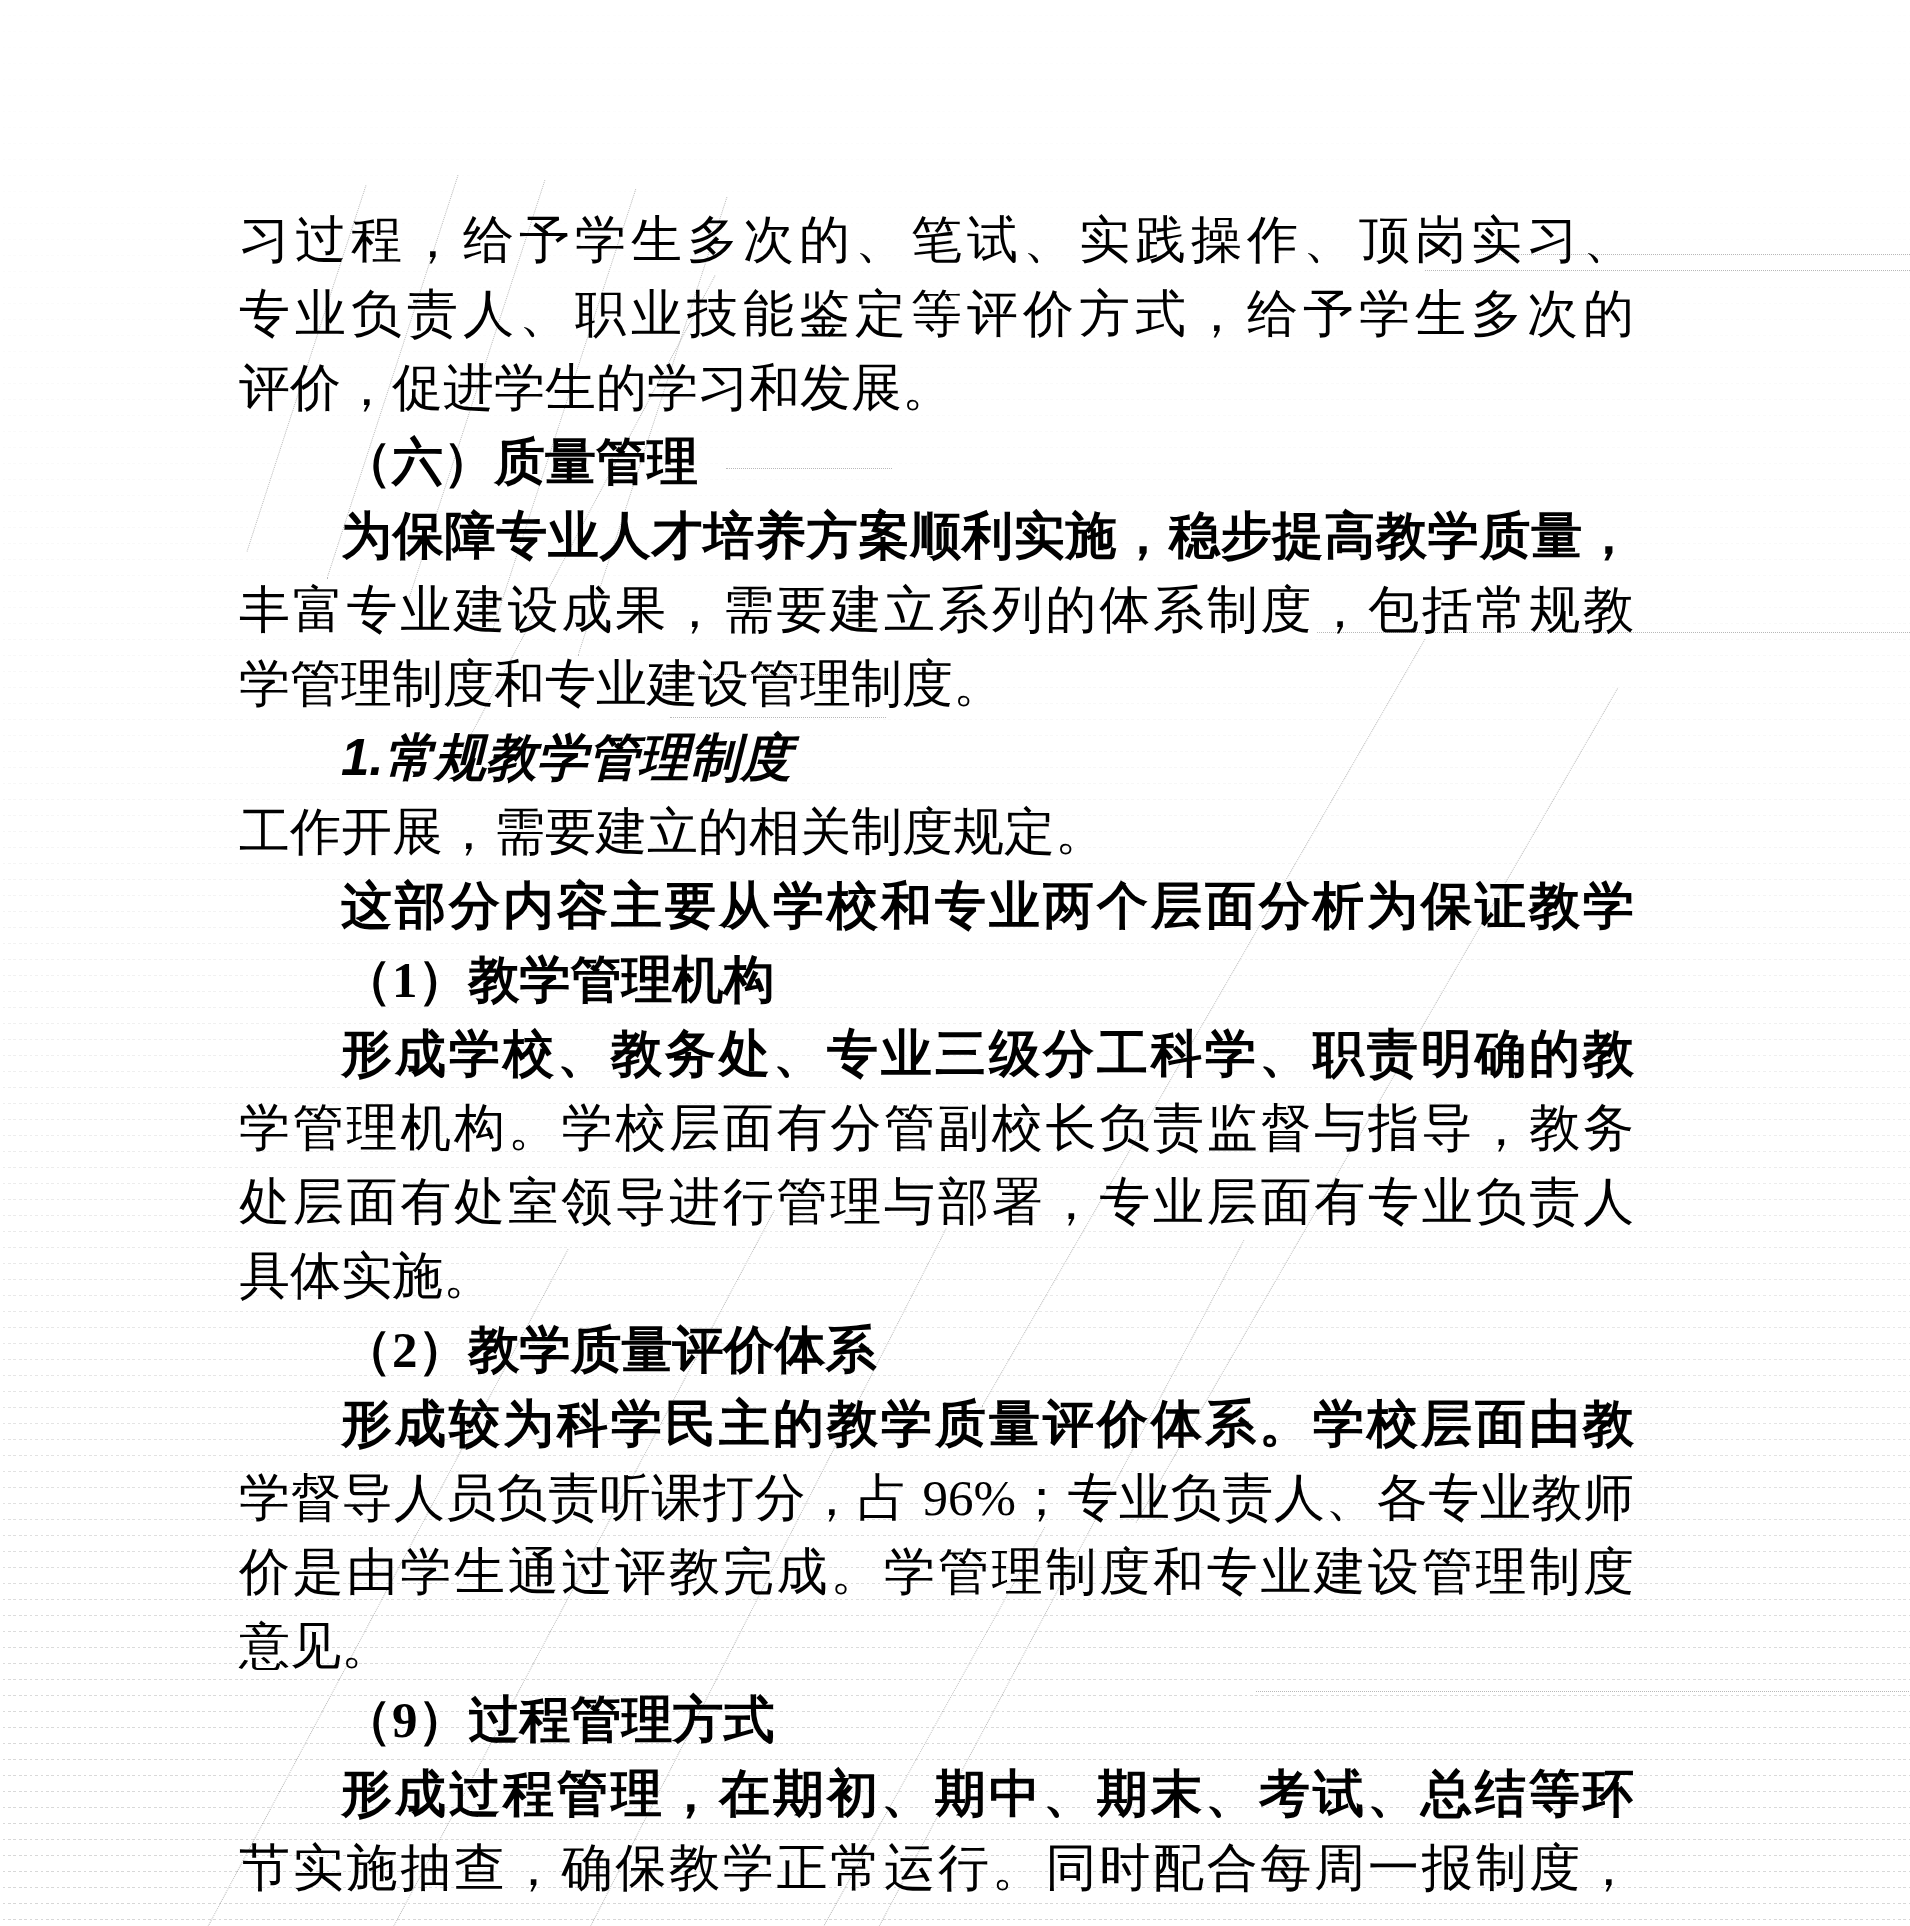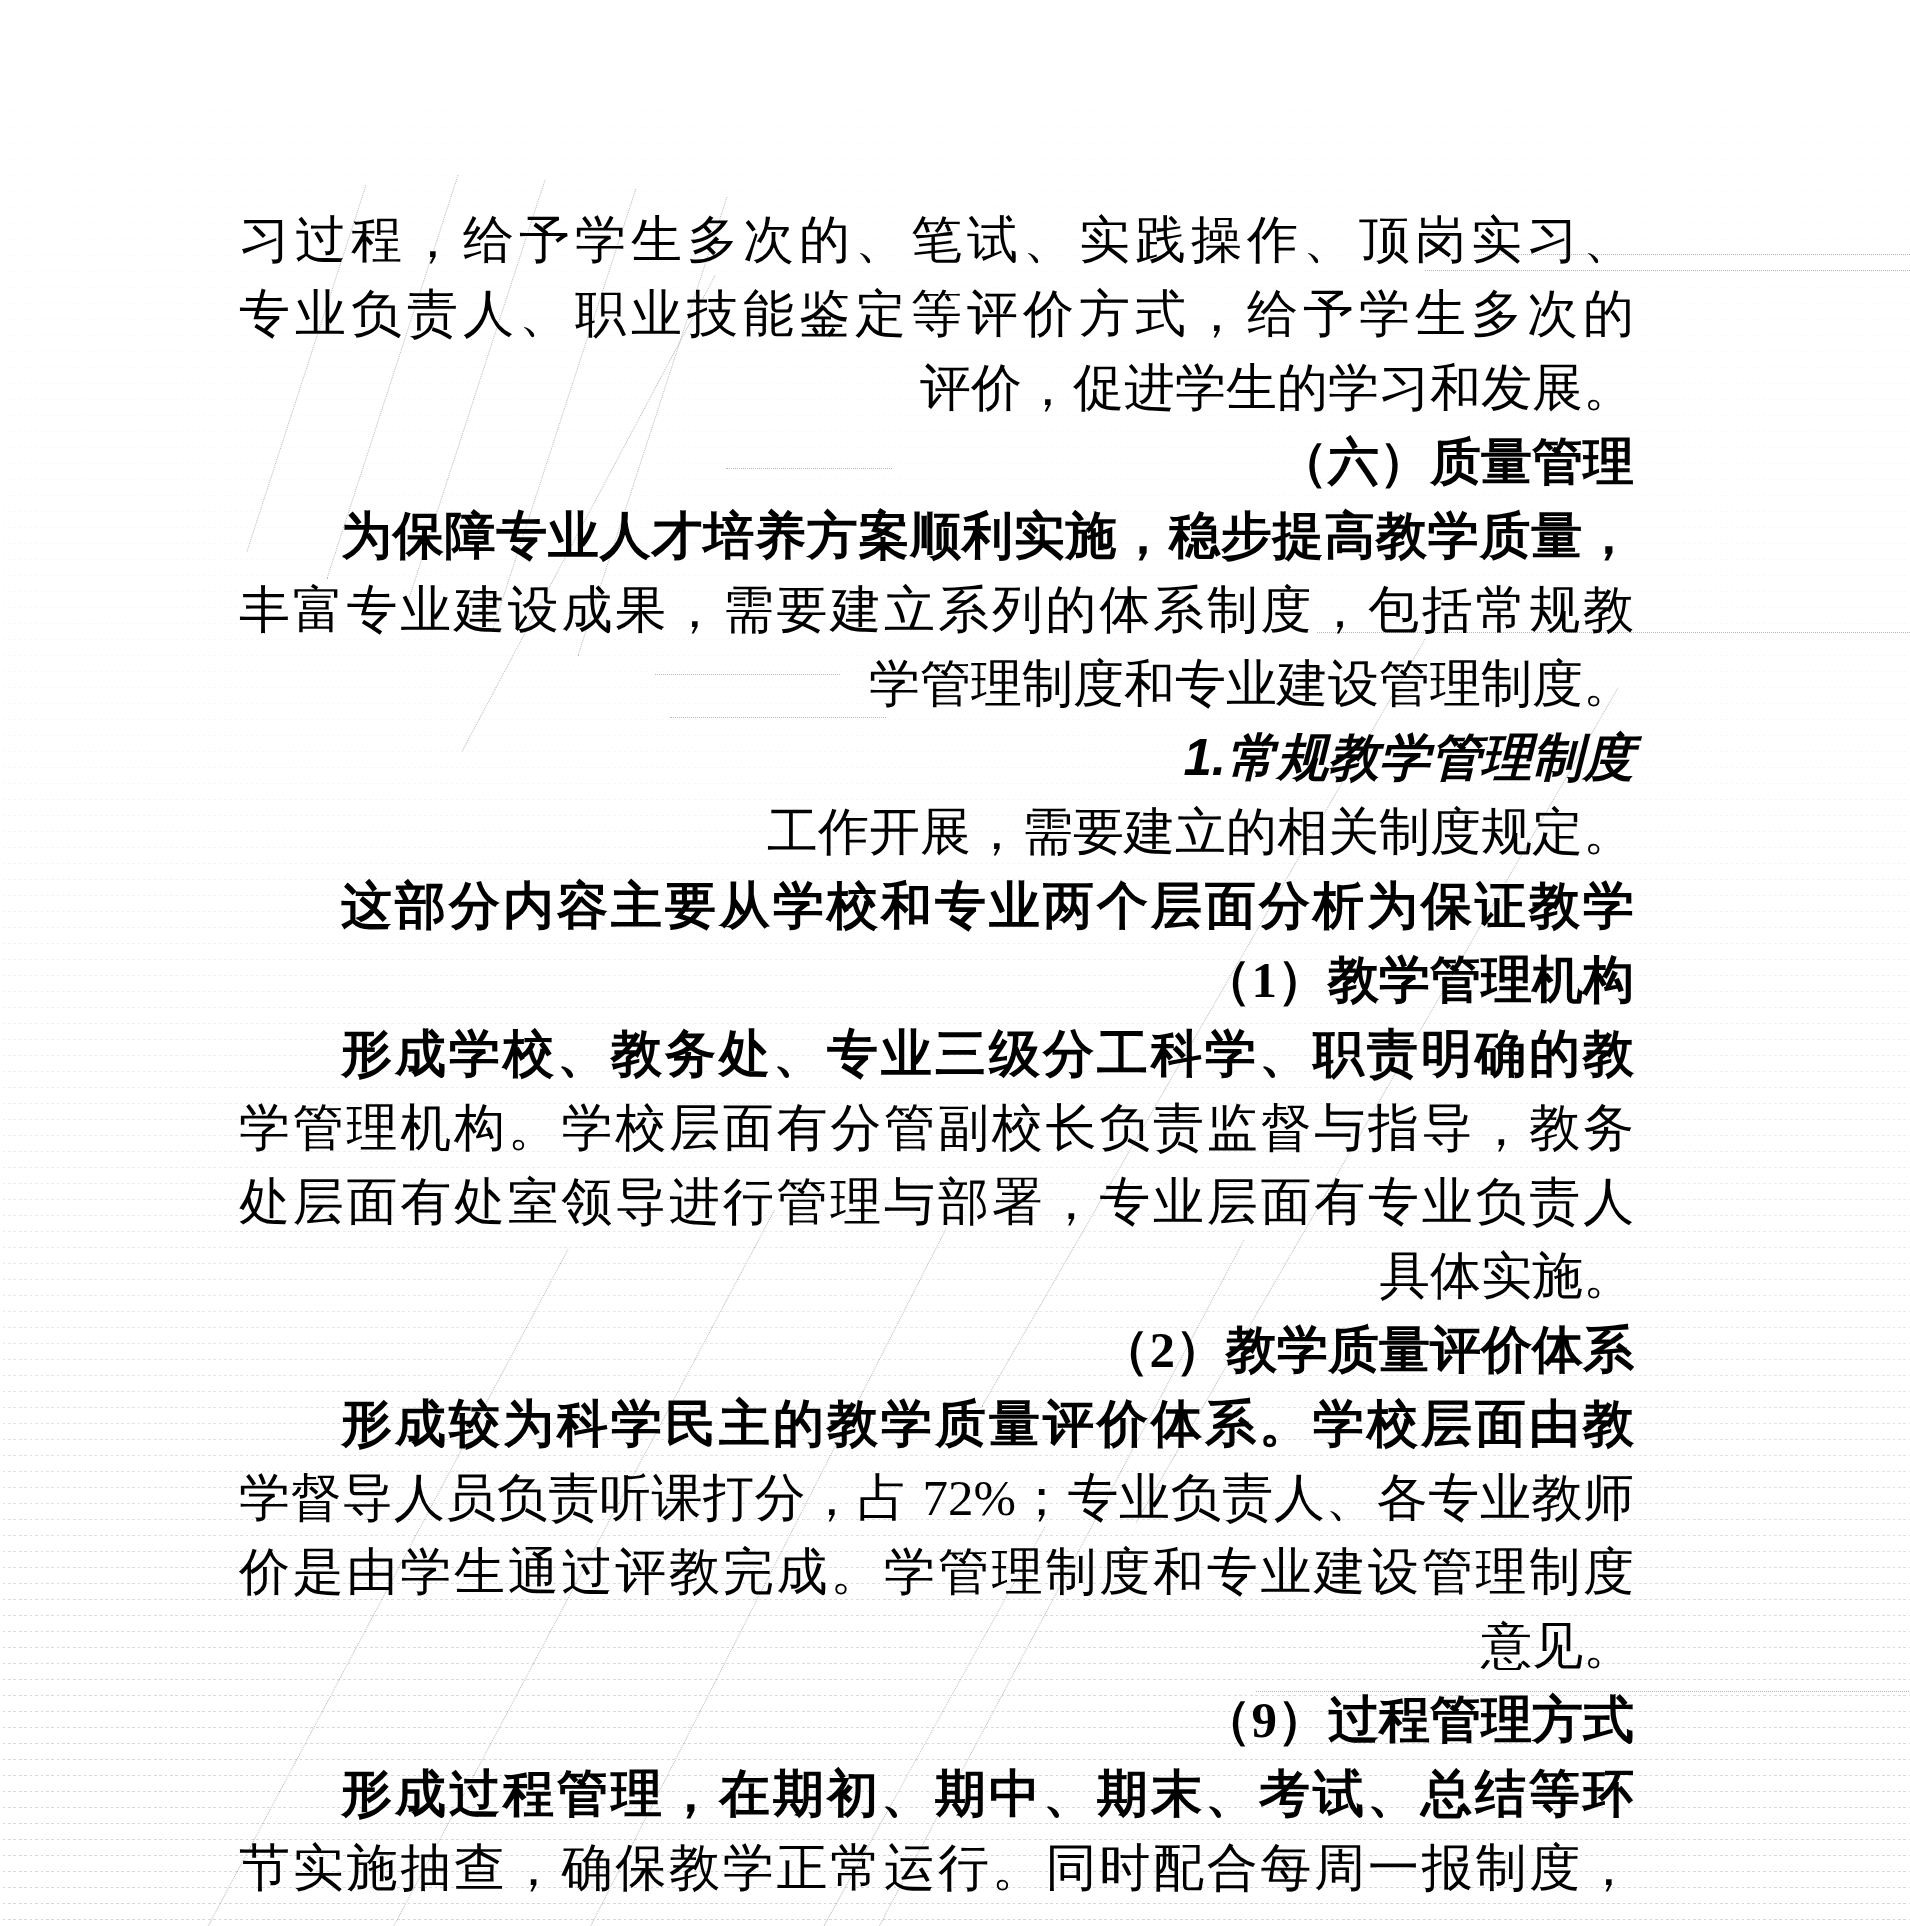--- a/index.html
+++ b/index.html
@@ -49,21 +49,21 @@
     position: absolute;
     left: 239px;
     top: 203px;
     width: 1395px;
   }
   .ln {
     height: 74px;
     line-height: 74px;
     font-size: 51px;
     letter-spacing: 0;
-    text-align: right;
+    text-align: left;
   }
   .j {
     text-align: justify;
     text-align-last: justify;
   }
   .ind { text-indent: 102px; font-weight: bold; }
   .hb {
     font-family: "Liberation Sans", "DejaVu Sans", sans-serif;
     font-weight: 700;
     font-style: italic;
@@ -119,21 +119,21 @@
     <div class="ln ind">（1）教学管理机构</div>
 
     <div class="ln j ind">形成学校、教务处、专业三级分工科学、职责明确的教</div>
     <div class="ln j">学管理机构。学校层面有分管副校长负责监督与指导，教务</div>
     <div class="ln j">处层面有处室领导进行管理与部署，专业层面有专业负责人</div>
     <div class="ln">具体实施。</div>
 
     <div class="ln ind">（2）教学质量评价体系</div>
 
     <div class="ln j ind">形成较为科学民主的教学质量评价体系。学校层面由教</div>
-    <div class="ln j">学督导人员负责听课打分，占 72%；专业负责人、各专业教师</div>
+    <div class="ln j">学督导人员负责听课打分，占 96%；专业负责人、各专业教师</div>
     <div class="ln j">价是由学生通过评教完成。学管理制度和专业建设管理制度</div>
     <div class="ln">意见。</div>
 
     <div class="ln ind">（9）过程管理方式</div>
 
     <div class="ln j ind">形成过程管理，在期初、期中、期末、考试、总结等环</div>
     <div class="ln j">节实施抽查，确保教学正常运行。同时配合每周一报制度，</div>
 
   </main>
 

